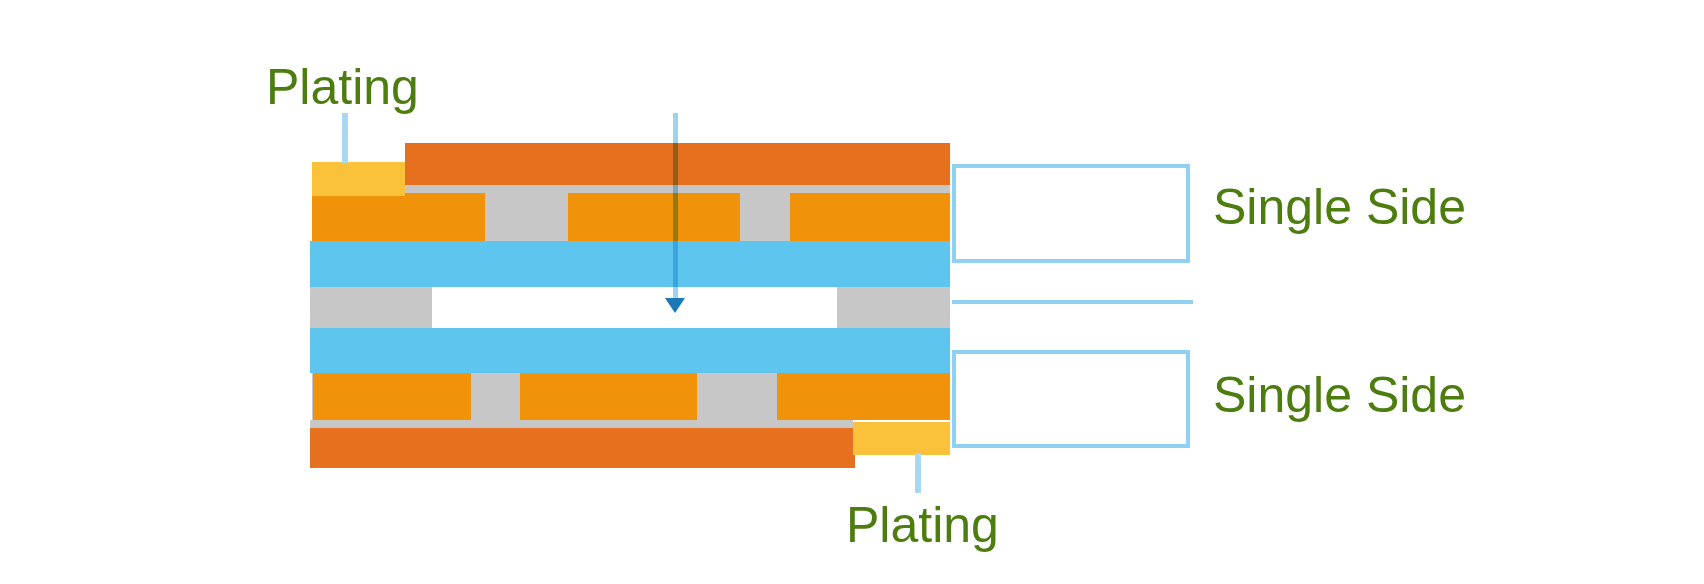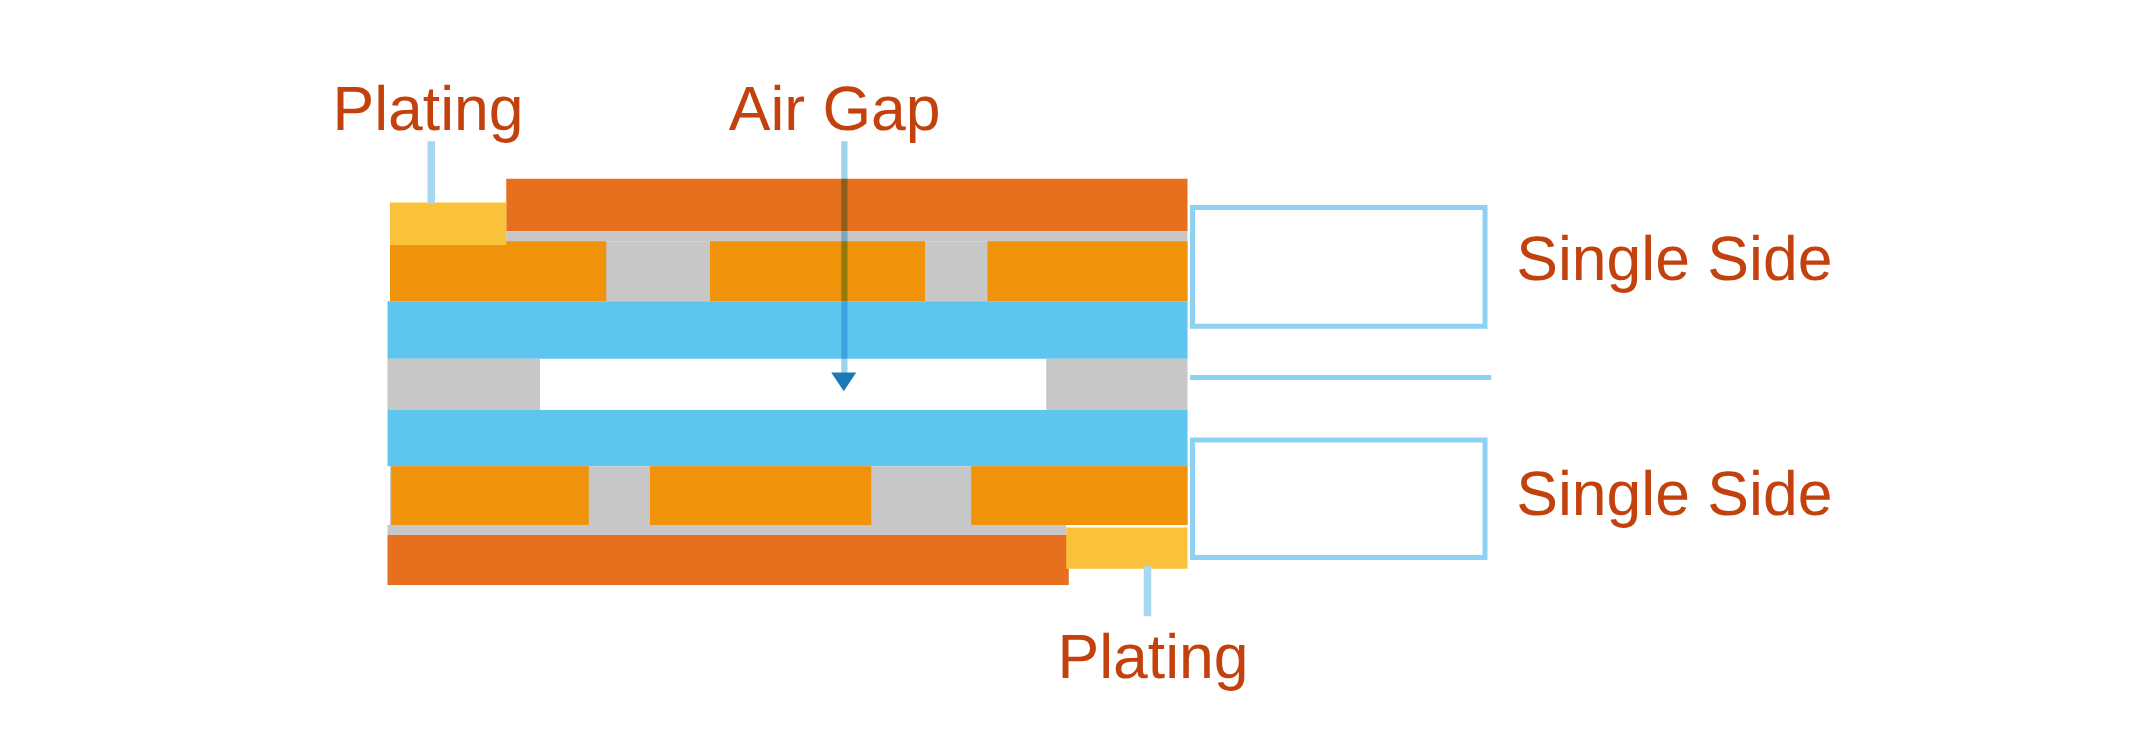--- a/index.html
+++ b/index.html
@@ -30,21 +30,21 @@
     background:#9ED3EE;
     mix-blend-mode:multiply;
   }
   .arrow-head{
     width:0;height:0;
     border-left:10px solid transparent;
     border-right:10px solid transparent;
     border-top:15px solid #1B78B6;
   }
   .label{
-    color:#c2410c;
+    color:#4d7c0f;
     font-size:50px;
     line-height:1;
     white-space:nowrap;
   }
 </style>
 </head>
 <body>
 
 <div id="canvas">
 
@@ -81,18 +81,17 @@
   <div class="abs arrow-head" style="left:665px;top:298px;"></div>
 
   <div class="abs leader" style="left:342px;top:113px;width:6px;height:50px;"></div>
   <div class="abs leader" style="left:915px;top:453px;width:6px;height:40px;"></div>
 
   <div class="abs bracket" style="left:952px;top:164px;width:238px;height:99px;"></div>
   <div class="abs pointer-line" style="left:952px;top:300px;width:241px;height:4px;"></div>
   <div class="abs bracket" style="left:952px;top:350px;width:238px;height:98px;"></div>
 
   <div class="abs label" style="left:266px;top:62px;">Plating</div>
-  <div class="abs label" style="left:583px;top:62px;">Air Gap</div>
   <div class="abs label" style="left:1213px;top:182px;">Single Side</div>
   <div class="abs label" style="left:1213px;top:370px;">Single Side</div>
   <div class="abs label" style="left:846px;top:500px;">Plating</div>
 
 </div>
 
 </body></html>

